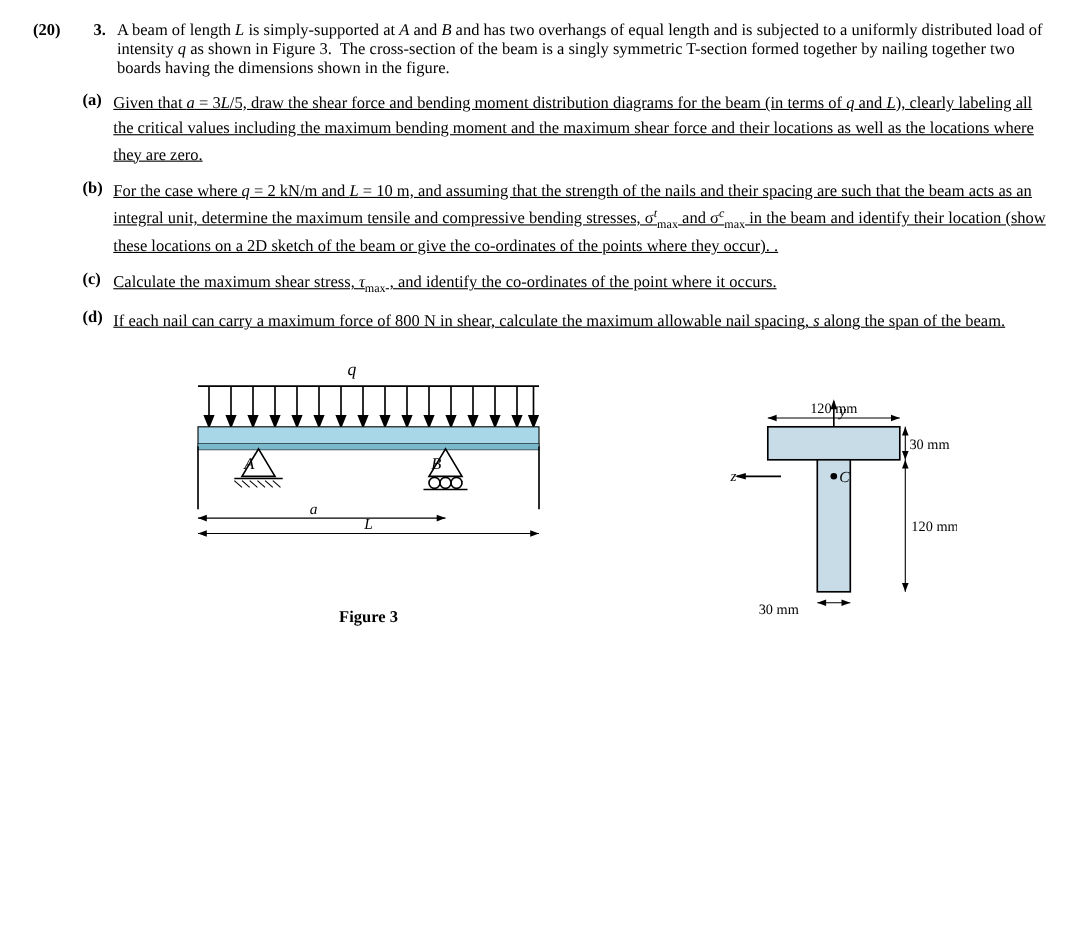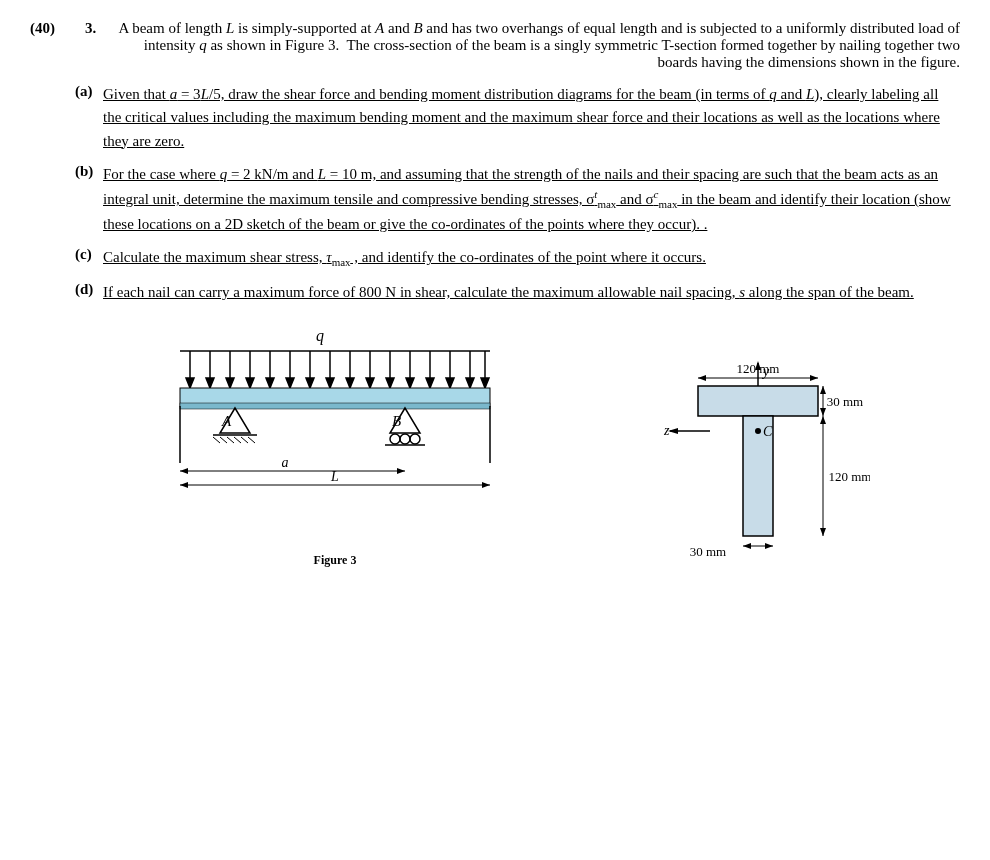--- a/index.html
+++ b/index.html
@@ -19,21 +19,20 @@
     }
     .problem-number {
       font-weight: bold;
       min-width: 45px;
     }
     .problem-label {
       font-weight: bold;
     }
     .problem-text {
       flex: 1;
-      text-align: right;
     }
     .section {
       display: flex;
       gap: 8px;
       margin-bottom: 10px;
       padding-left: 45px;
     }
     .section-label {
       font-weight: bold;
       min-width: 20px;
@@ -57,36 +56,36 @@
     }
     .beam-diagram {
       display: flex;
       flex-direction: column;
       align-items: center;
       position: relative;
     }
     .beam-caption {
       font-weight: bold;
       margin-top: 10px;
-      font-size: 12px;
+      font-size: 15px;
     }
 
     
     .cross-section {
       display: flex;
       flex-direction: column;
       align-items: center;
       position: relative;
     }
   </style>
 </head>
 <body>
 
 <div class="problem-header">
-  <div class="problem-number">(40)</div>
+  <div class="problem-number">(20)</div>
   <div class="problem-label">3.</div>
   <div class="problem-text">
     A beam of length <em>L</em> is simply-supported at <em>A</em> and <em>B</em> and has two overhangs of equal length and is subjected to a uniformly distributed load of intensity <em>q</em> as shown in Figure 3.&nbsp; The cross-section of the beam is a singly symmetric T-section formed together by nailing together two boards having the dimensions shown in the figure.
   </div>
 </div>
 
 <div class="section">
   <div class="section-label"><strong>(a)</strong></div>
   <div class="section-content">
     Given that <em>a</em> = 3<em>L</em>/5, draw the shear force and bending moment distribution diagrams for the beam (in terms of <em>q</em> and <em>L</em>), clearly labeling all the critical values including the maximum bending moment and the maximum shear force and their locations as well as the locations where they are zero.

